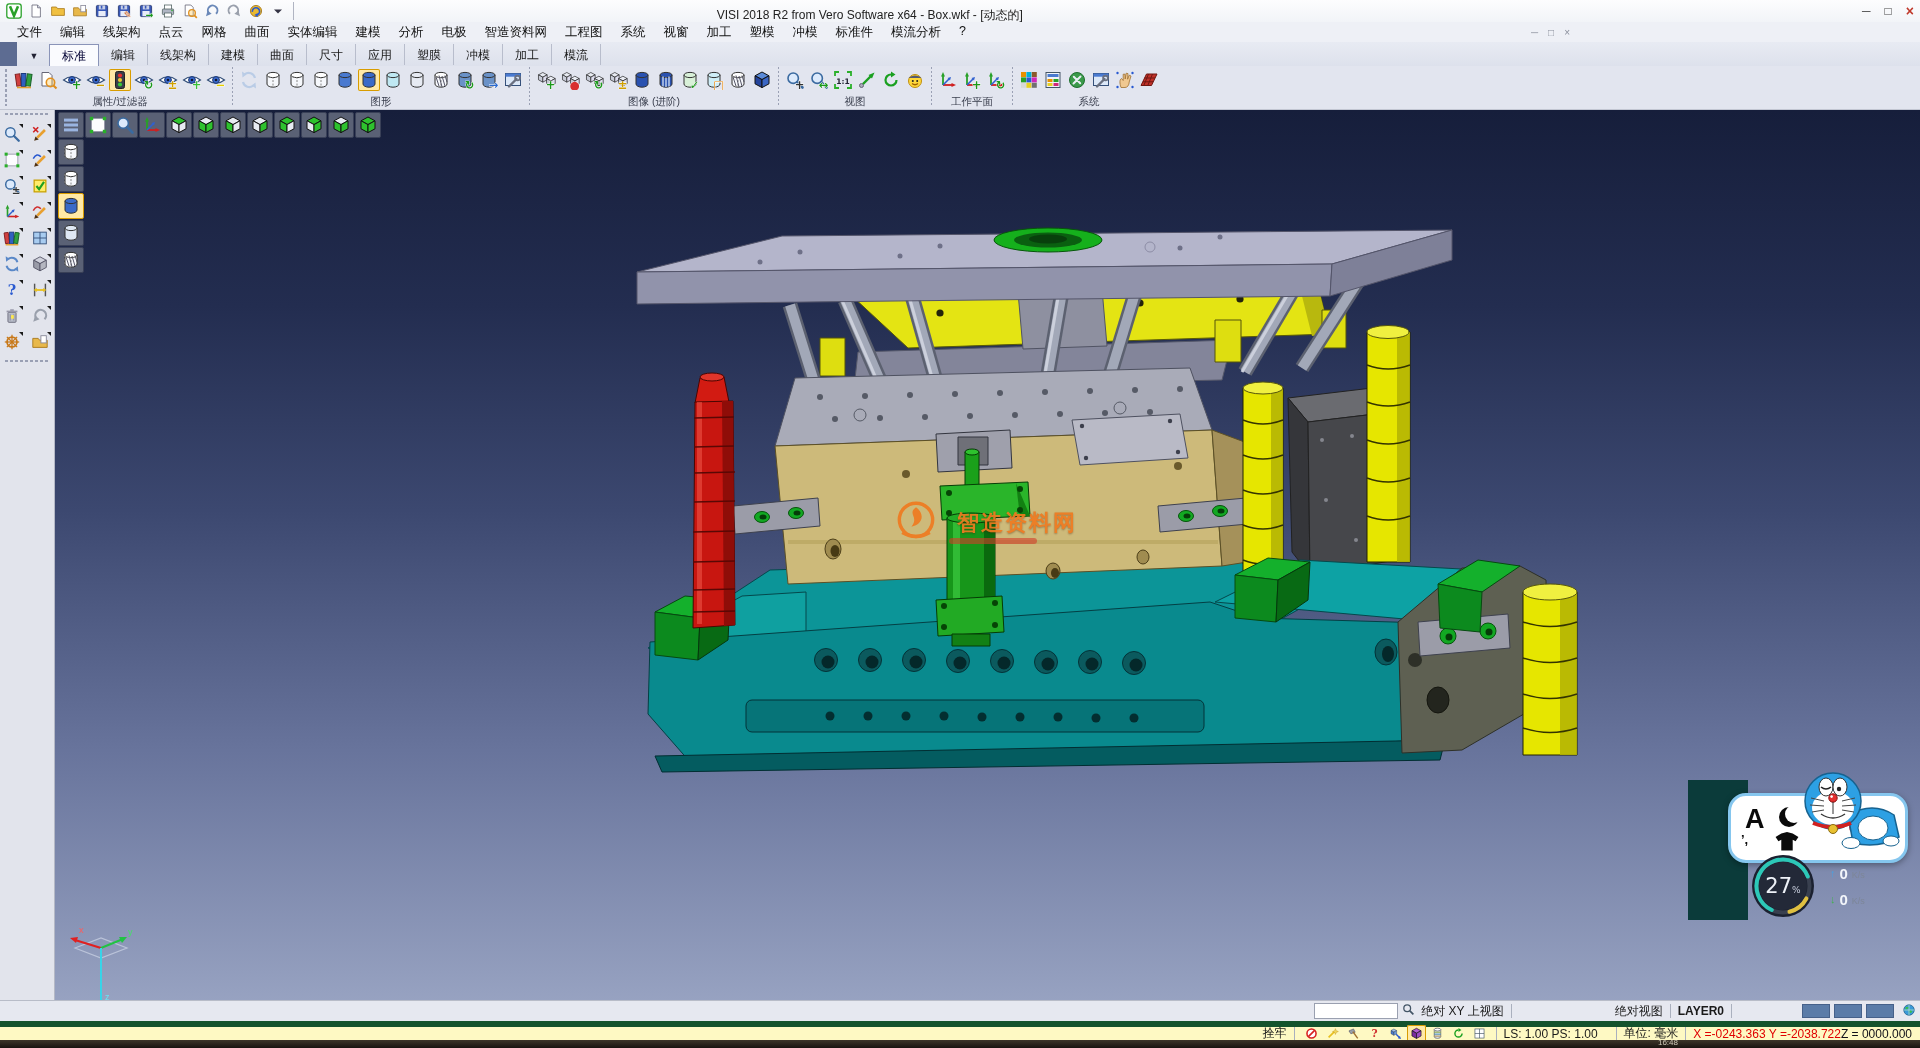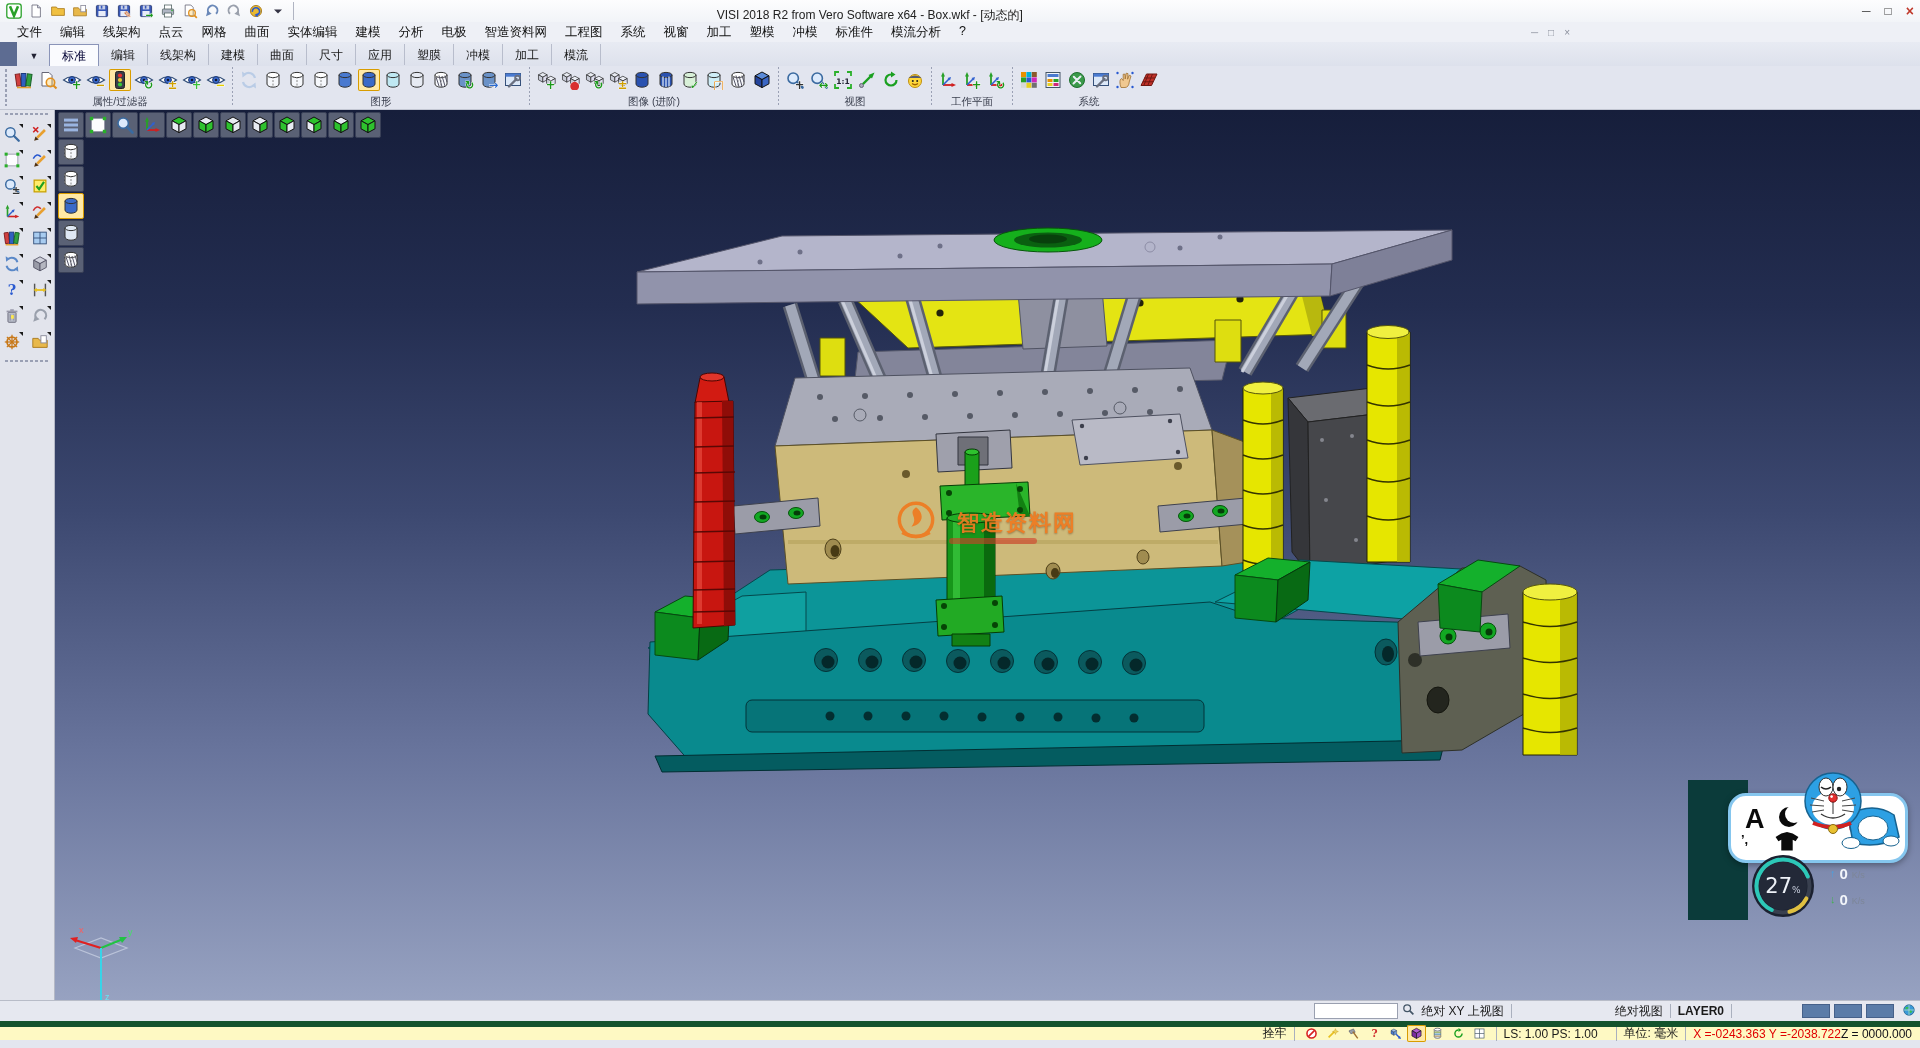--- a/index.html
+++ b/index.html
@@ -1440,13 +1440,16 @@
       </div>
     <span class="s-sep"></span>
     <span class="nw">LS: 1.00 PS: 1.00</span>
     <span class="s-sep" style="margin-left:18px;"></span>
     <span class="nw">单位: 毫米</span>
     <span class="s-sep"></span>
     <span class="coordX nw">X =-0243.363 Y =-2038.722 </span>
     <span class="coordZ nw" style="margin-right:8px;">Z = 0000.000</span>
   </div>
 
+  <div id="taskbar">
+    <span class="clock">16:48</span>
+  </div>
 </div>
 
 </body></html>

